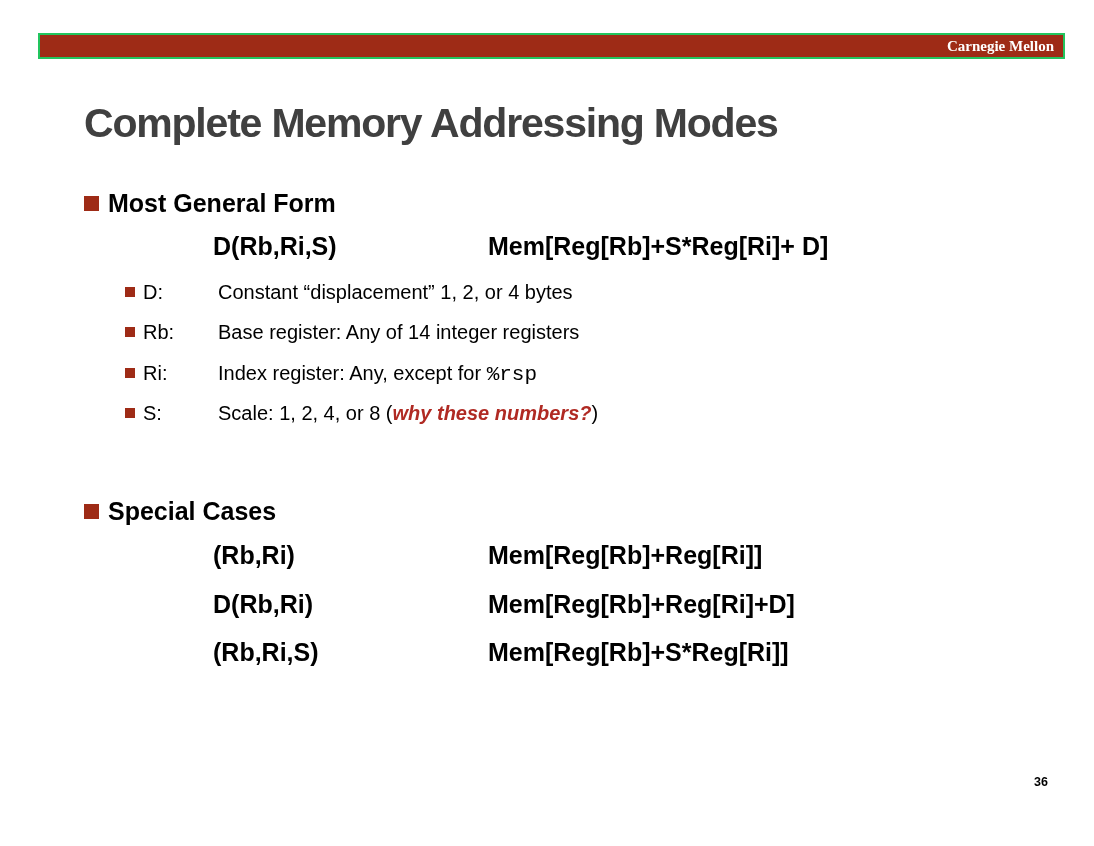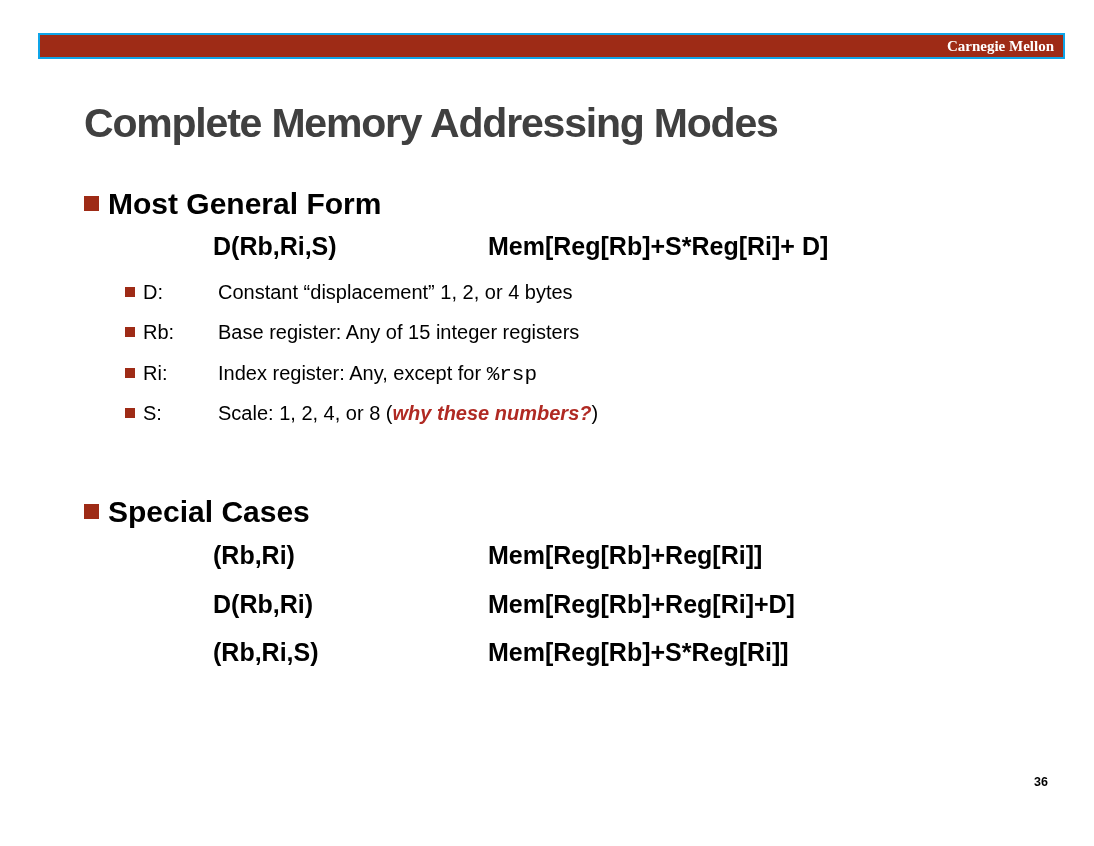--- a/index.html
+++ b/index.html
@@ -14,21 +14,21 @@
   }
 
   
   .top-bar {
     position: absolute;
     left: 38px;
     top: 33px;
     width: 1014px;
     height: 22px;
     background: #9e2b16;
-    border: 2px solid #0ea5e9;
+    border: 2px solid #22c55e;
     display: flex;
     align-items: center;
     justify-content: flex-end;
     padding-right: 9px;
     box-sizing: content-box;
   }
   .brand {
     font-family: "Liberation Serif", serif;
     font-weight: 700;
     font-size: 15px;
@@ -50,21 +50,21 @@
     white-space: nowrap;
   }
 
   
   .sec-heading {
     position: absolute;
     left: 84px;
     display: flex;
     align-items: center;
     gap: 9px;
-    font-size: 30px;
+    font-size: 25px;
     font-weight: 700;
     line-height: 29px;
     white-space: nowrap;
   }
   .sec-heading.first  { top: 189px; }
   .sec-heading.second { top: 497px; }
   .bullet-sq {
     width: 15px;
     height: 15px;
     background: #9e2b16;
@@ -168,21 +168,21 @@
 
   <div class="sub-bullet sub-bullet-0">
     <span class="sub-sq"></span>
     <span class="sub-term">D:</span>
     <span class="sub-desc"><span>Constant “displacement” 1, 2, or 4 bytes</span></span>
   </div>
 
   <div class="sub-bullet sub-bullet-1">
     <span class="sub-sq"></span>
     <span class="sub-term">Rb:</span>
-    <span class="sub-desc"><span>Base register: Any of 15 integer registers</span></span>
+    <span class="sub-desc"><span>Base register: Any of 14 integer registers</span></span>
   </div>
 
   <div class="sub-bullet sub-bullet-2">
     <span class="sub-sq"></span>
     <span class="sub-term">Ri:</span>
     <span class="sub-desc"><span>Index register: Any, except for </span><span class="code">%rsp</span></span>
   </div>
 
   <div class="sub-bullet sub-bullet-3">
     <span class="sub-sq"></span>

